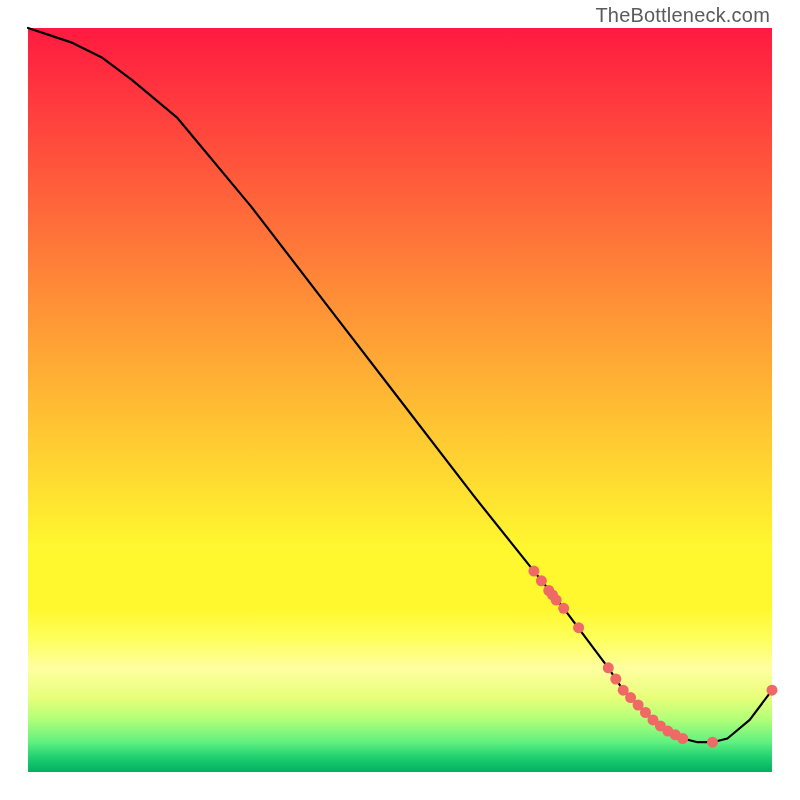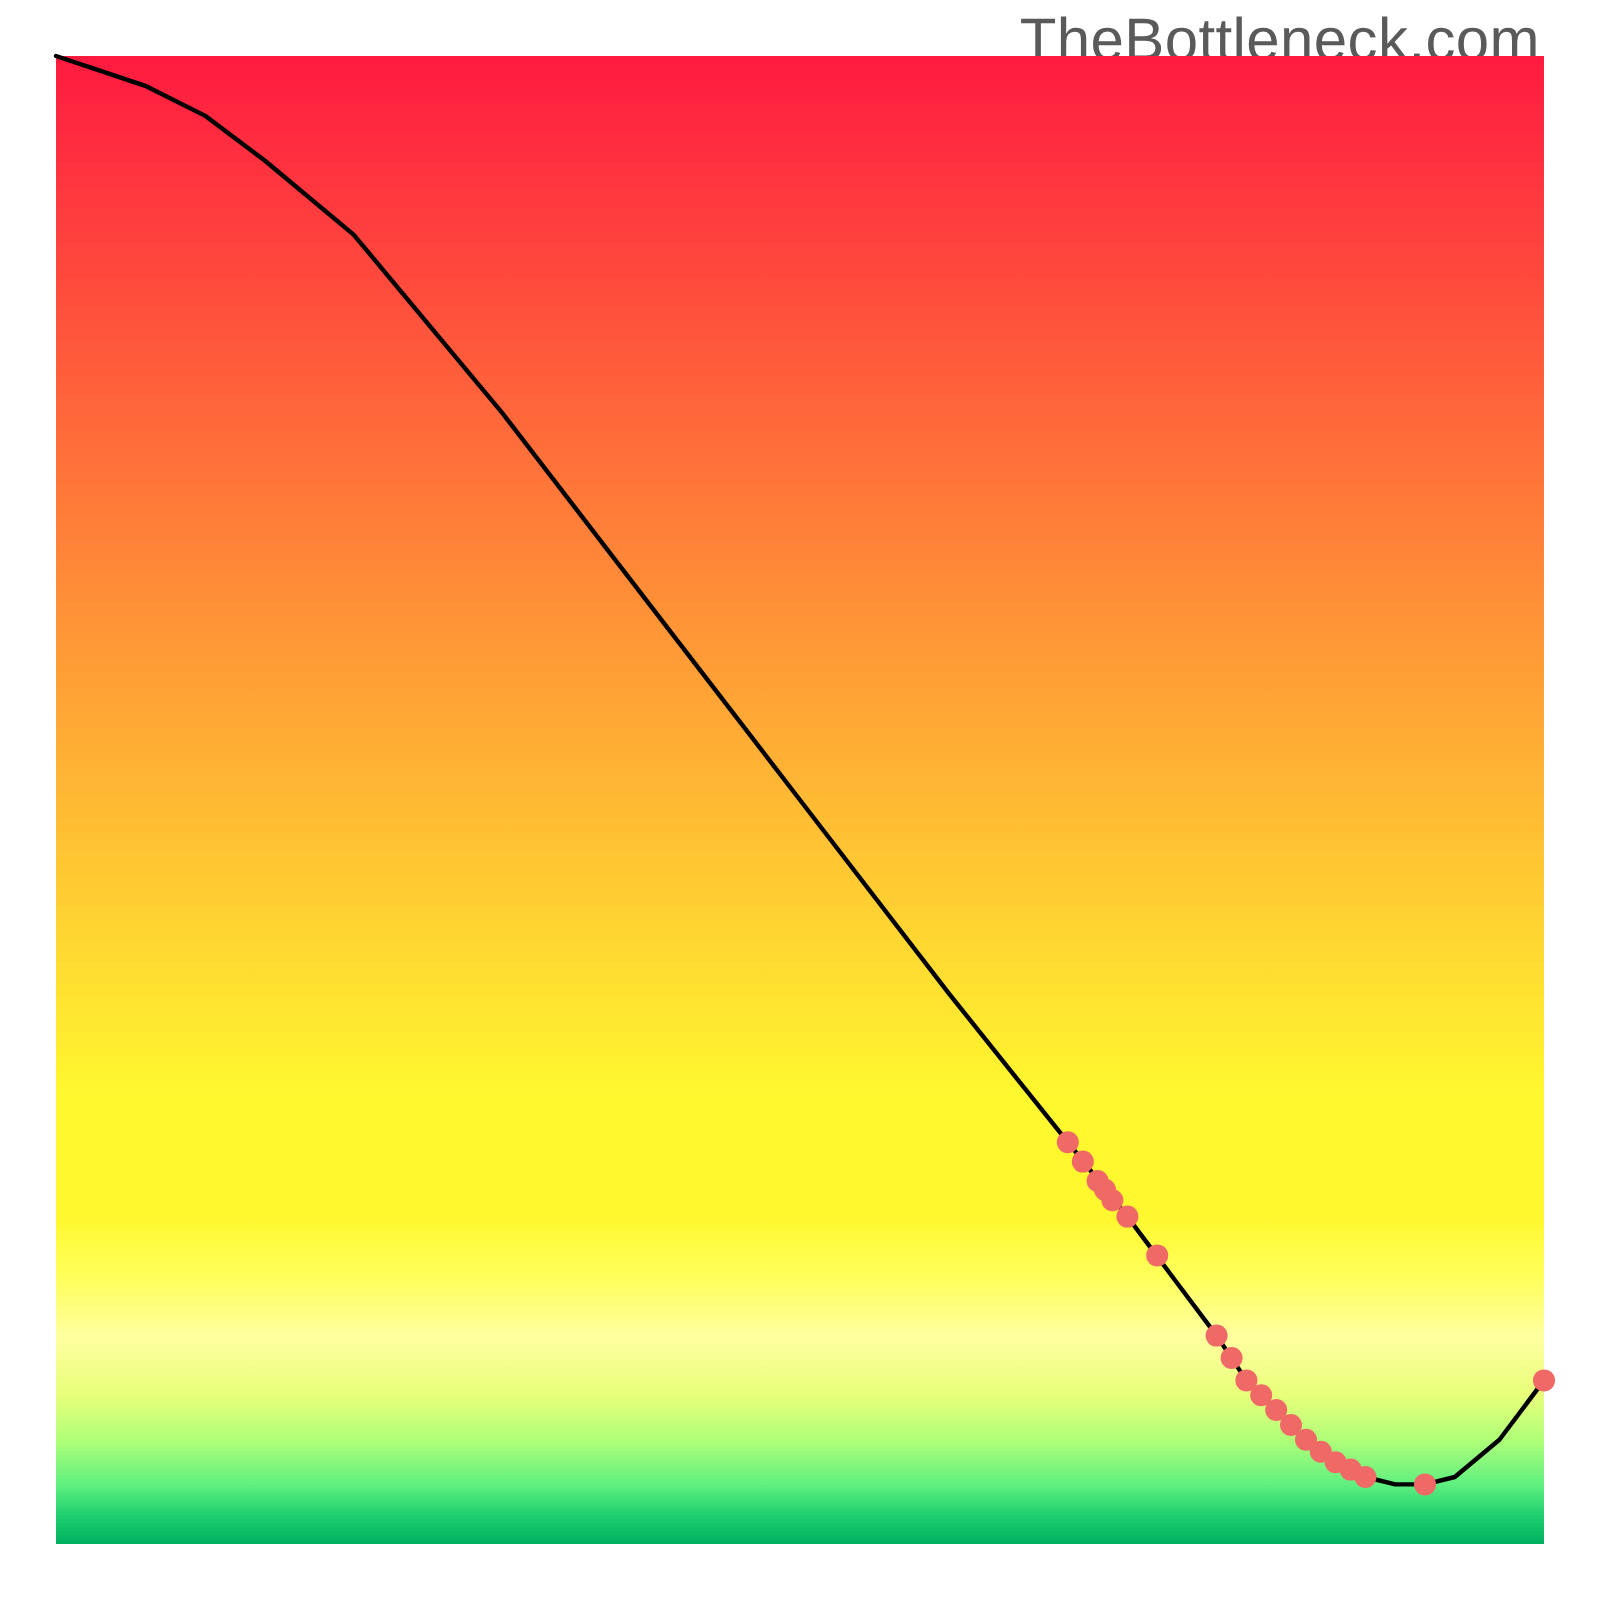--- a/index.html
+++ b/index.html
@@ -37,21 +37,21 @@
       #60f080 96%,
       #20d070 98%,
       #00b060 100%
     );
   }
   .watermark {
     position: absolute;
     top: 4px;
     right: 30px;
     color: #5a5a5a;
-    font-size: 30px;
+    font-size: 20px;
     font-weight: 500;
     letter-spacing: 0.2px;
   }
   svg.curve {
     position: absolute;
     left: 0;
     top: 0;
     width: 744px;
     height: 744px;
     overflow: visible;

